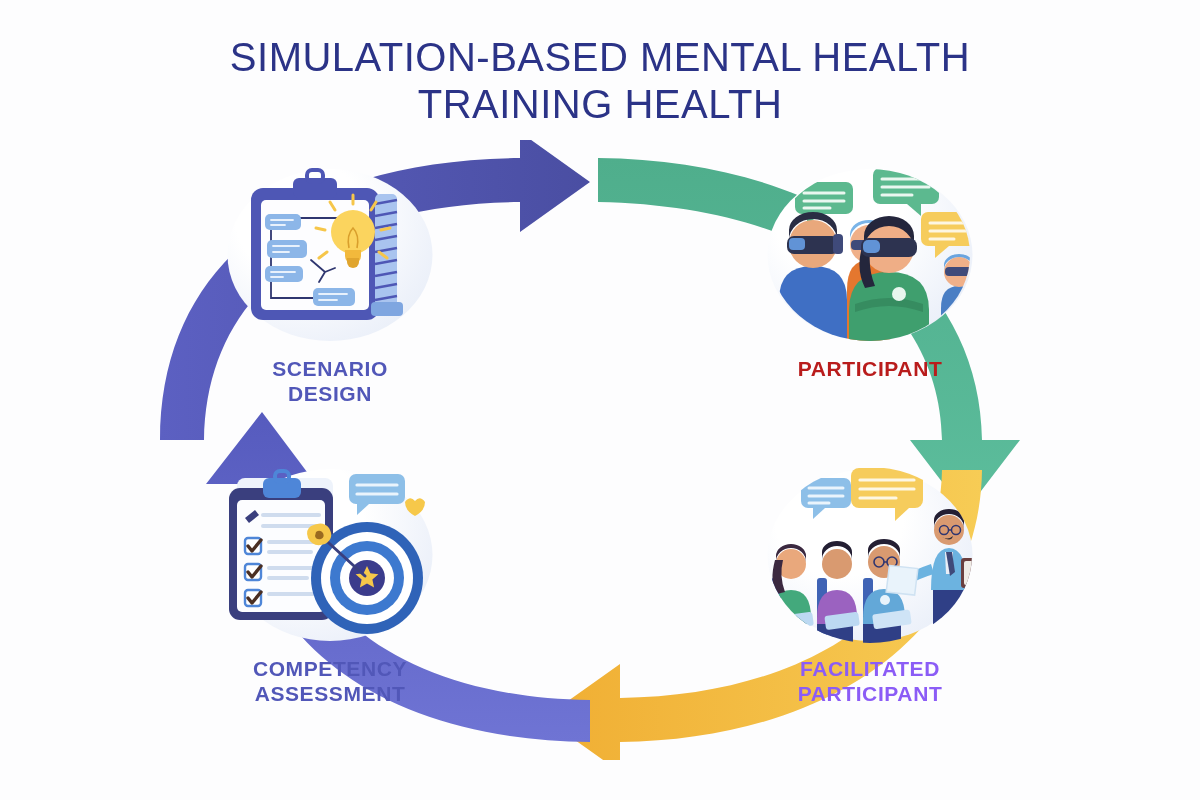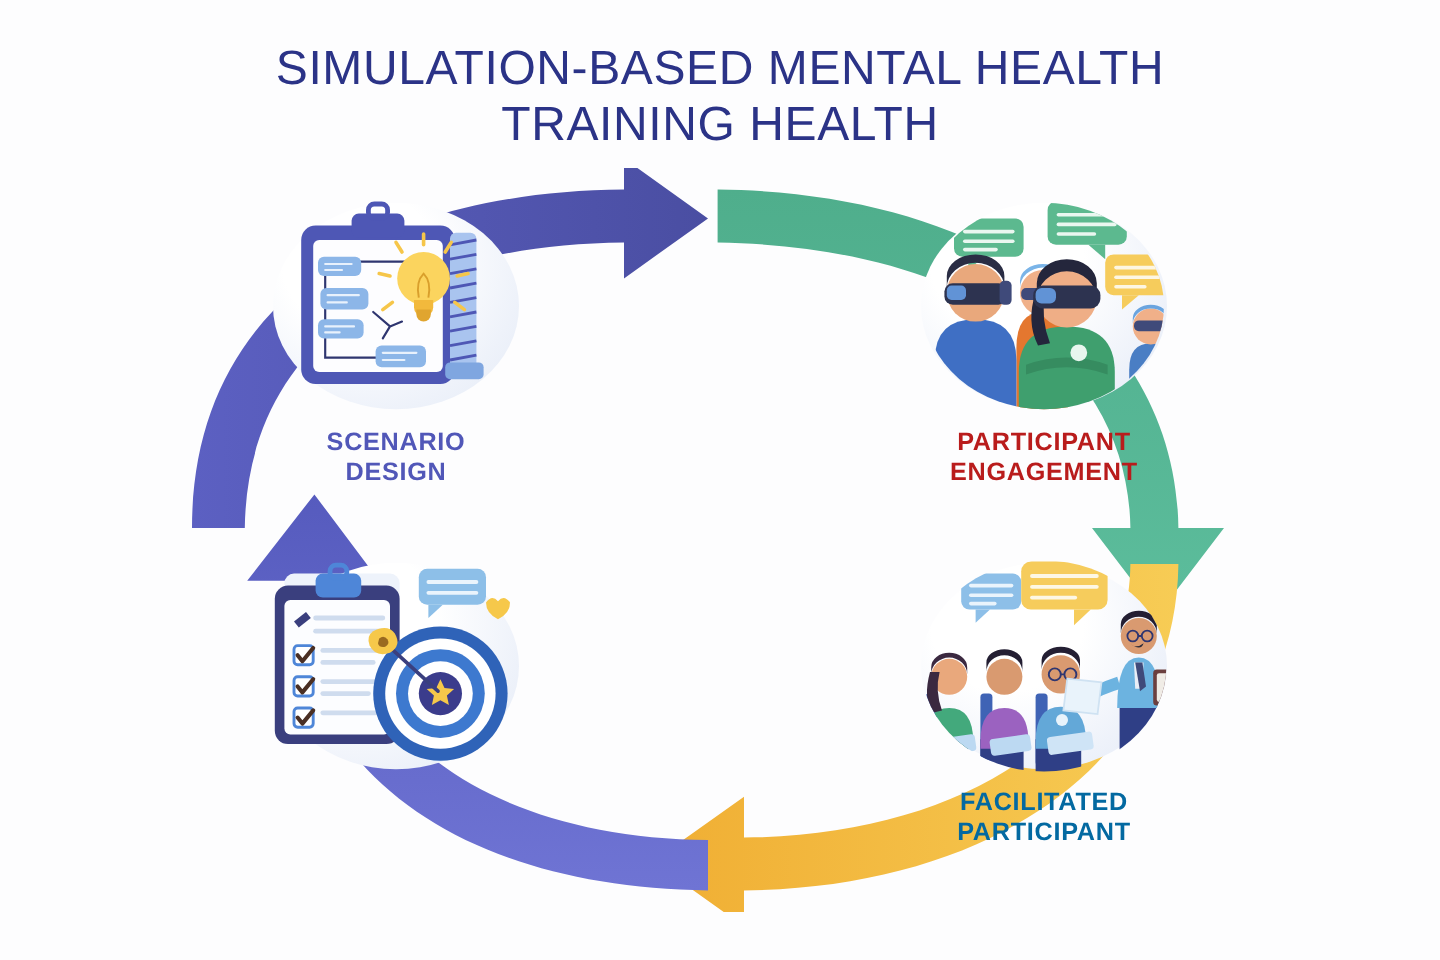--- a/index.html
+++ b/index.html
@@ -40,21 +40,21 @@
   }
   .node-label .ln { display:block; }
 
   #node-scenario   { left: 60px;  top: 20px;  width: 300px; }
   #node-engage     { left: 600px; top: 20px;  width: 300px; }
   #node-debrief    { left: 600px; top: 320px; width: 300px; }
   #node-competency { left: 60px;  top: 320px; width: 300px; }
 
   .lbl-purple { color:#5157b8; }
   .lbl-green  { color:#b91c1c; }
-  .lbl-orange { color:#0369a1; }
+  .lbl-orange { color:#8b5cf6; }
 </style>
 </head>
 <body>
 
 <div id="stage">
 
   <div id="title">
     <span class="ln">SIMULATION-BASED MENTAL HEALTH</span>
     <span class="l2">TRAINING HEALTH</span>
   </div>
@@ -257,21 +257,20 @@
               <path d="M108,84 q-8,24 2,44 l10,-2 q-8,-20 -4,-42 z" fill="#24263c"></path>
               <rect x="106" y="78" width="56" height="19" rx="8" fill="#2d3350"></rect>
               <rect x="108" y="80" width="17" height="13" rx="5" fill="#6193d6"></rect>
               <circle cx="144" cy="134" r="7" fill="#e8f6ee"></circle>
             </g>
           </g>
         </svg>
       </div>
       <div class="node-label lbl-green">
         <span class="ln">PARTICIPANT</span>
-        <span class="ln">ENGAGEMENT</span>
       </div>
     </div>
 
     <div class="node" id="node-debrief">
       <div class="illu-wrap" style="margin:0 auto;">
         <div class="illu-bg"></div>
         <svg class="illu" viewBox="0 0 230 190">
           <defs>
             <clipPath id="ovalClipB">
                 <ellipse cx="115" cy="95" rx="102" ry="88"></ellipse>
@@ -424,16 +423,20 @@
             <circle cx="152" cy="118" r="27" fill="#ffffff"></circle>
             <circle cx="152" cy="118" r="18" fill="#3b3c8c"></circle>
             <path d="M152,106 l3.4,7.3 l8,0.9 l-6,5.4 l1.7,7.9 l-7.1,-4 l-7.1,4 l1.7,-7.9 l-6,-5.4 l8,-0.9 z" fill="#f6c84a"></path>
           </g>
 
           <path d="M104,74 L150,116" stroke="#3a3f7e" stroke-width="3" stroke-linecap="round"></path>
           <path d="M96,66 q12,-6 18,2 q6,10 -4,16 q-12,4 -17,-6 q-3,-8 3,-12 z" fill="#f6c84a"></path>
           <path d="M101,72 q4,-3 7,1 q2,4 -2,6 q-5,1 -6,-3 z" fill="#9a6a20"></path>
         </svg>
       </div>
+      <div class="node-label lbl-purple">
+        <span class="ln">COMPETENCY</span>
+        <span class="ln">ASSESSMENT</span>
+      </div>
     </div>
 
   </div>
 </div>
 
 </body></html>

